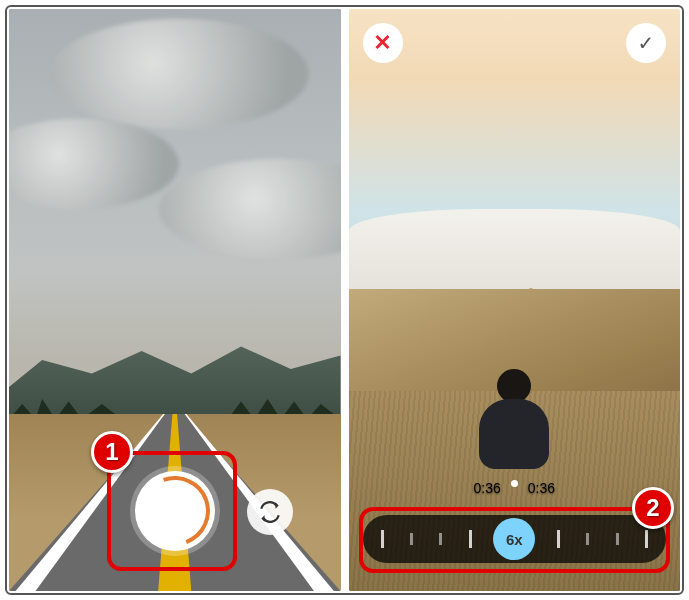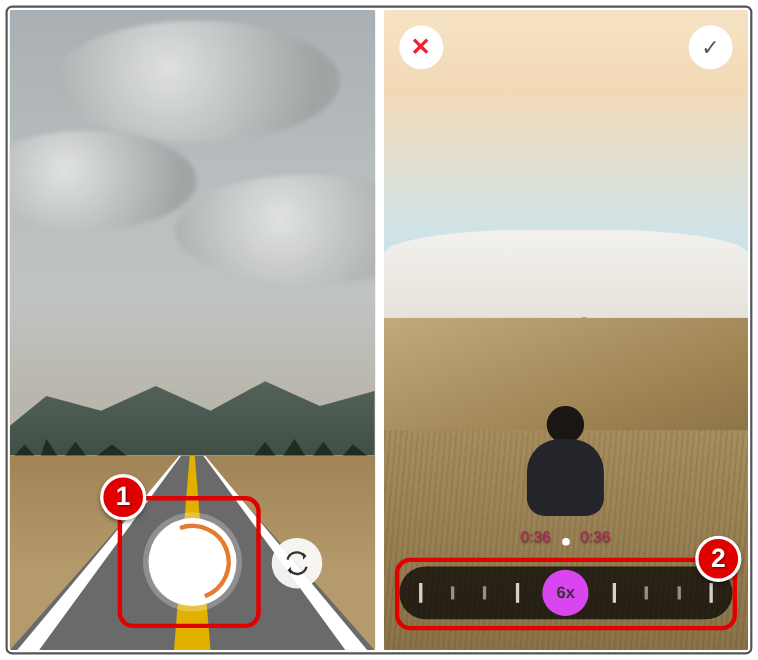--- a/index.html
+++ b/index.html
@@ -153,36 +153,36 @@
 
   .topbtn{
     position:absolute; top:14px; width:40px; height:40px; border-radius:50%;
     background:#fff; display:flex; align-items:center; justify-content:center;
   }
   .tb-cancel{ left:14px; color:#e23; font-size:22px; font-weight:700;}
   .tb-accept{ right:14px; color:#555; font-size:20px;}
 
   .timebar{
     position:absolute; left:0; right:0; bottom:95px;
-    display:flex; justify-content:center; align-items:flex-end; gap:10px;
-    color:#be185d; font-size:14px; text-shadow:0 1px 2px rgba(0,0,0,.6); font-weight:500;
+    display:flex; justify-content:center; align-items:flex-start; gap:10px;
+    color:#000000; font-size:14px; text-shadow:0 1px 2px rgba(0,0,0,.6); font-weight:500;
   }
   .dot{width:7px;height:7px;border-radius:50%;background:#fff;}
 
   .speed-rail{
     position:absolute; left:14px; right:14px; bottom:28px; height:48px;
     background:rgba(0,0,0,.72); border-radius:26px;
     display:flex; align-items:center; justify-content:space-between;
     padding:0 18px;
   }
   .tick{width:3px;height:12px;background:rgba(255,255,255,.5);}
   .tick.major{height:18px;background:rgba(255,255,255,.8);}
   .speed-knob{
     position:absolute; left:50%; top:50%; transform:translate(-50%,-50%);
-    width:42px; height:42px; border-radius:50%; background:#d946ef;
+    width:42px; height:42px; border-radius:50%; background:#7dd3fc;
     display:flex; align-items:center; justify-content:center;
     font-size:15px; font-weight:600; color:#333;
   }
 
   
   .callout{
     position:absolute; border:4px solid #e10000; border-radius:14px;
     pointer-events:none;
   }
   .co1{ left:98px; bottom:20px; width:130px; height:120px;}

